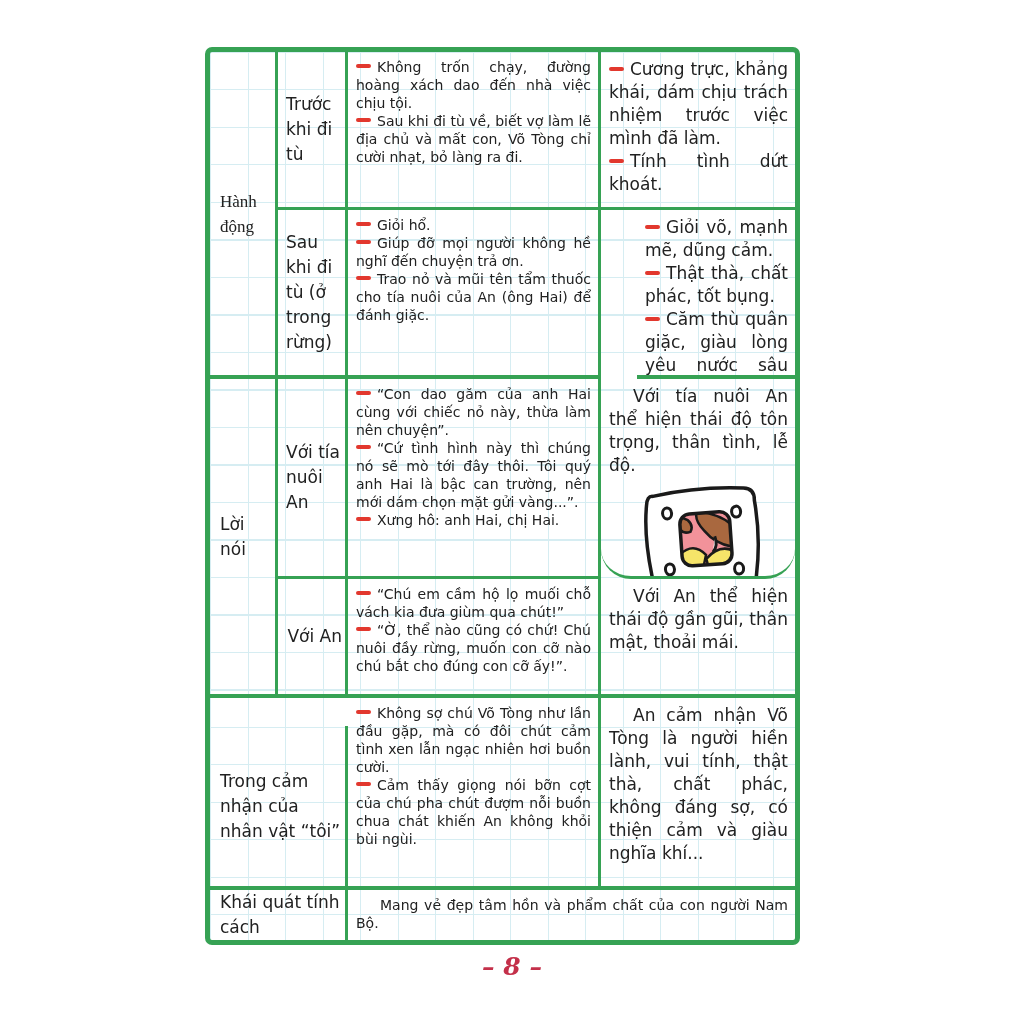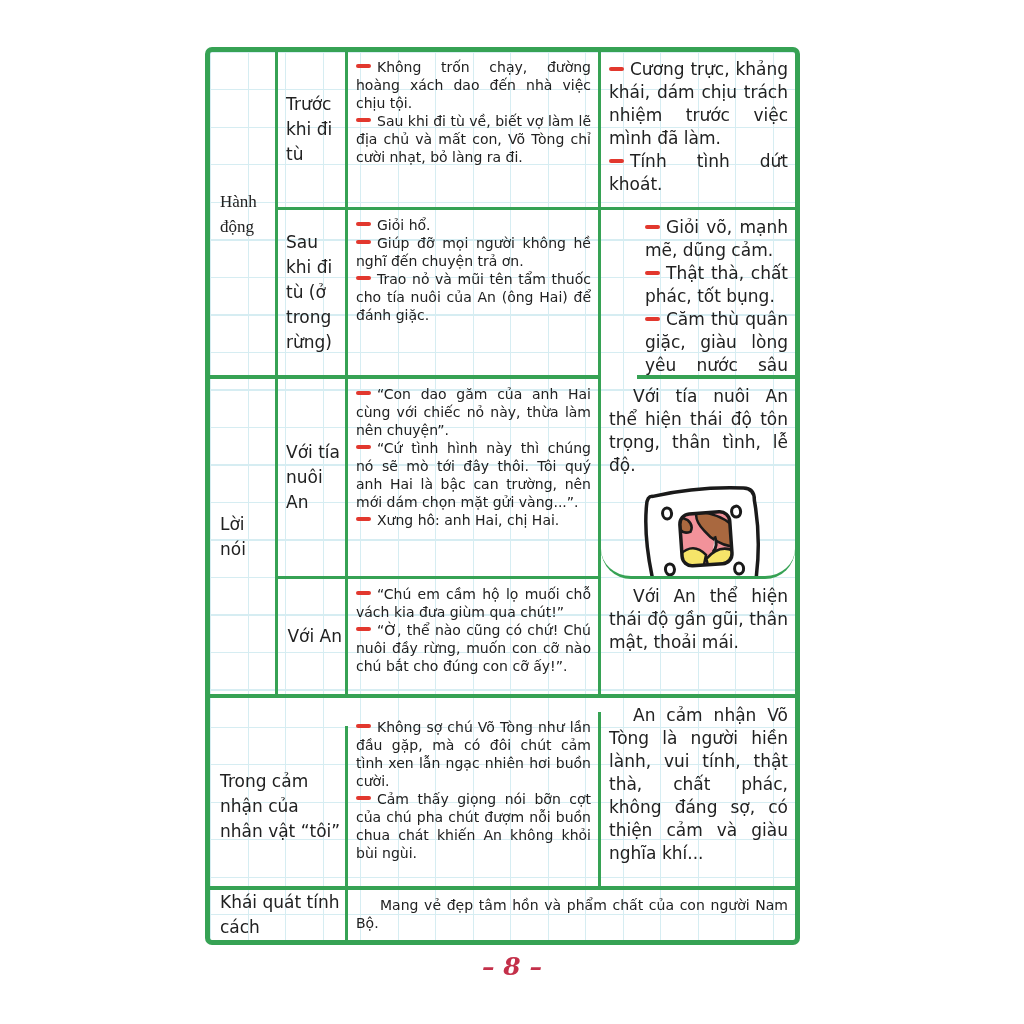--- a/index.html
+++ b/index.html
@@ -76,21 +76,21 @@
   .c-sau-details   {grid-column:3;grid-row:2;}
   .c-sau-qual      {grid-column:4;grid-row:2;margin-left:36px;}
   .c-loinoi        {grid-column:1;grid-row:3 / span 2;}
   .c-tia-sub       {grid-column:2;grid-row:3;}
   .c-tia-details   {grid-column:3;grid-row:3;}
   .c-tia-note      {grid-column:4;grid-row:3;border-radius:30px;}
   .c-an-sub        {grid-column:2;grid-row:4;justify-content:flex-end;}
   .c-an-details    {grid-column:3;grid-row:4;}
   .c-an-note       {grid-column:4;grid-row:4;}
   .c-camnhan-label {grid-column:1 / span 2;grid-row:5;margin-top:28px;}
-  .c-camnhan-details{grid-column:3;grid-row:5;margin-top:14px;}
+  .c-camnhan-details{grid-column:3;grid-row:5;}
   .c-camnhan-note  {grid-column:4;grid-row:5;}
   .c-khaiquat-label{grid-column:1 / span 2;grid-row:6;}
   .c-khaiquat-note {grid-column:3 / span 2;grid-row:6;}
 </style>
 </head>
 <body>
 
 <div class="sheet-table">
 
   <div class="cell rowlabel br bbT c-hanhdong">

